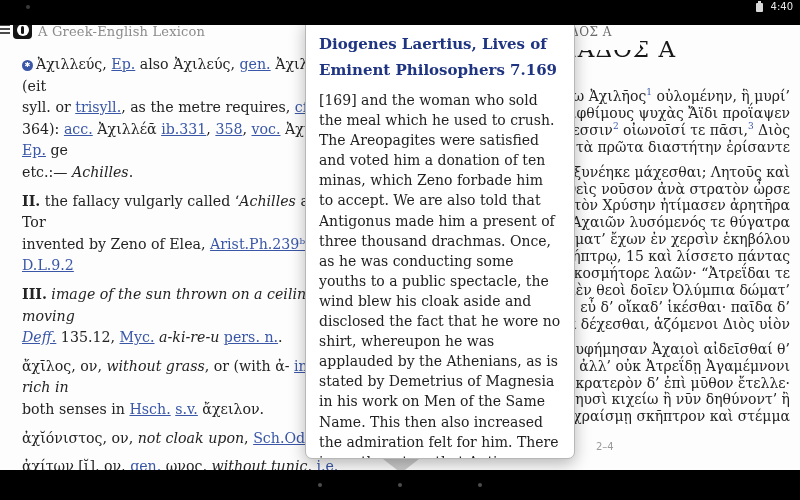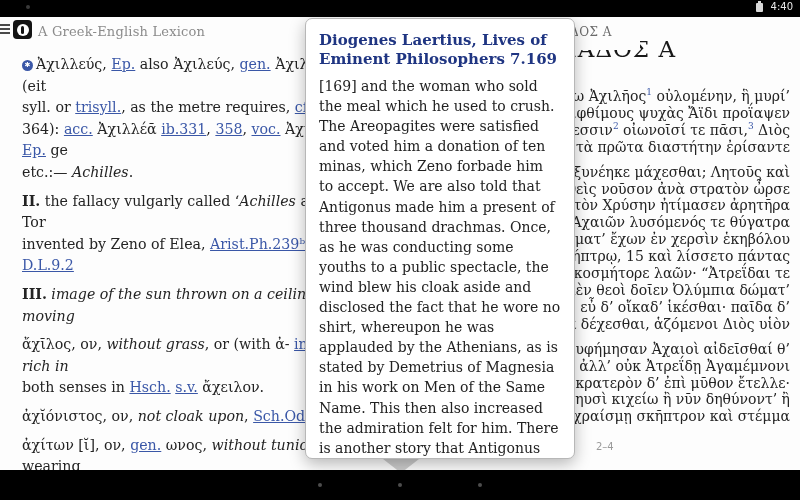--- a/index.html
+++ b/index.html
@@ -1,20 +1,20 @@
 <!DOCTYPE html>
 <html><head>
 <meta charset="utf-8">
 <style>
   html,body{margin:0;padding:0;background:#222;}
   #screen{position:relative;width:800px;height:500px;background:#fdfdfd;overflow:hidden;
           font-family:"DejaVu Serif",serif;color:#232323;}
 
   
-  .statusbar{position:absolute;top:0;left:0;width:800px;height:17px;background:#000;z-index:20;}
+  .statusbar{position:absolute;top:0;left:0;width:800px;height:25px;background:#000;z-index:20;}
   .notif-dot{position:absolute;left:26px;top:5px;width:4px;height:4px;border-radius:50%;background:#3a3a3a;}
   .battery{position:absolute;right:37px;top:3px;width:7px;height:9px;background:#d8d8d8;border-radius:1px;}
   .battery:before{content:"";position:absolute;left:2px;top:-2px;width:3px;height:2px;background:#d8d8d8;}
   .sb-time{position:absolute;right:7px;top:1px;font:10px "DejaVu Sans",sans-serif;color:#e8e8e8;}
 
   
   .appbar{position:absolute;top:14px;left:0;width:640px;height:36px;background:#fdfdfd;z-index:2;}
   .burger{position:absolute;left:0px;top:10px;width:10px;height:2px;background:#4a4a4a;
           box-shadow:0 4px 0 #4a4a4a,0 8px 0 #4a4a4a;}
   .logo{position:absolute;left:13px;top:6px;width:19px;height:19px;background:#141414;border-radius:4px;}
@@ -41,21 +41,21 @@
   #iliad .gpara{margin:0 0 8px 0;}
   .fnref-bottom{position:absolute;left:596px;top:441px;font:10px "DejaVu Sans",sans-serif;color:#9a9a9a;z-index:1;}
 
   
   .popup{position:absolute;left:305px;top:18px;width:270px;height:441px;background:#fff;
          border:1px solid #b7b7b7;border-radius:7px;box-shadow:0 5px 16px rgba(0,0,0,.28);
          z-index:10;padding:10px 13px;box-sizing:border-box;overflow:hidden;}
   .popup-tail{position:absolute;left:78px;bottom:-15px;width:0;height:0;
               border-left:18px solid transparent;border-right:18px solid transparent;
               border-top:15px solid #cdcdcd;}
-  .popup-title{font-size:15px;font-weight:bold;color:#1f3582;line-height:19px;margin:2px 0 7px 0;}
+  .popup-title{font-size:15px;font-weight:bold;color:#1f3582;line-height:26px;margin:2px 0 7px 0;}
   .popup-body{font-size:14px;line-height:20.1px;color:#222;}
 
   
   .navbar{position:absolute;left:0;top:470px;width:800px;height:30px;background:#000;z-index:20;}
   .navbtn{position:absolute;top:0;width:24px;height:30px;}
   .navbtn i{position:absolute;left:10px;top:13px;width:4px;height:4px;border-radius:50%;background:#4d4d4d;}
   .nav-back{left:308px;} .nav-home{left:388px;} .nav-recents{left:468px;}
 </style>
 </head>
 <body>
@@ -84,20 +84,21 @@
         <div><span>syll. or </span><span class="lnk">trisyll.</span><span>, as the metre requires, </span><span class="lnk">cf.</span><span> </span><span class="lnk it">S.Ph.4</span><span>,</span></div>
         <div><span>364): </span><span class="lnk">acc.</span><span> Ἀχιλλέᾱ </span><span class="lnk">ib.331</span><span>, </span><span class="lnk">358</span><span>, </span><span class="lnk">voc.</span><span> Ἀχιλλεῦ: </span><span class="lnk">Ep.</span><span> ge</span></div>
         <div><span>etc.:— </span><span class="it">Achilles</span><span>.</span></div>
       </div>
       <div class="para">
         <div><span class="bd">II.</span><span> the fallacy vulgarly called ‘</span><span class="it">Achilles</span><span> and the Tor</span></div>
         <div><span>invented by Zeno of Elea, </span><span class="lnk">Arist.Ph.239ᵇ14</span><span>, </span><span class="lnk">D.L.9.2</span></div>
       </div>
       <div class="para">
         <div><span class="bd">III.</span><span class="it"> image of the sun thrown on a ceiling by a moving</span></div>
+        <div><span class="lnk it">Deff.</span><span> 135.12, </span><span class="lnk">Myc.</span><span> </span><span class="it">a-ki-re-u</span><span> </span><span class="lnk">pers. n.</span><span>.</span></div>
       </div>
       <div class="para">
         <div><span>ἄχῑλος, ον, </span><span class="it">without grass</span><span>, or (with ἀ- </span><span class="lnk">intens.</span><span>) </span><span class="it">rich in</span></div>
         <div><span>both senses in </span><span class="lnk">Hsch.</span><span> </span><span class="lnk">s.v.</span><span> ἄχειλον.</span></div>
       </div>
       <div class="para">
         <div><span>ἀχῐόνιστος, ον, </span><span class="it">not cloak upon</span><span>, </span><span class="lnk">Sch.Od.6.44</span><span>.</span></div>
       </div>
       <div class="para">
         <div><span>ἀχίτων [ῐ], ον, </span><span class="lnk">gen.</span><span> ωνος, </span><span class="it">without tunic</span><span>, </span><span class="lnk">i.e.</span><span> wearing</span></div>

